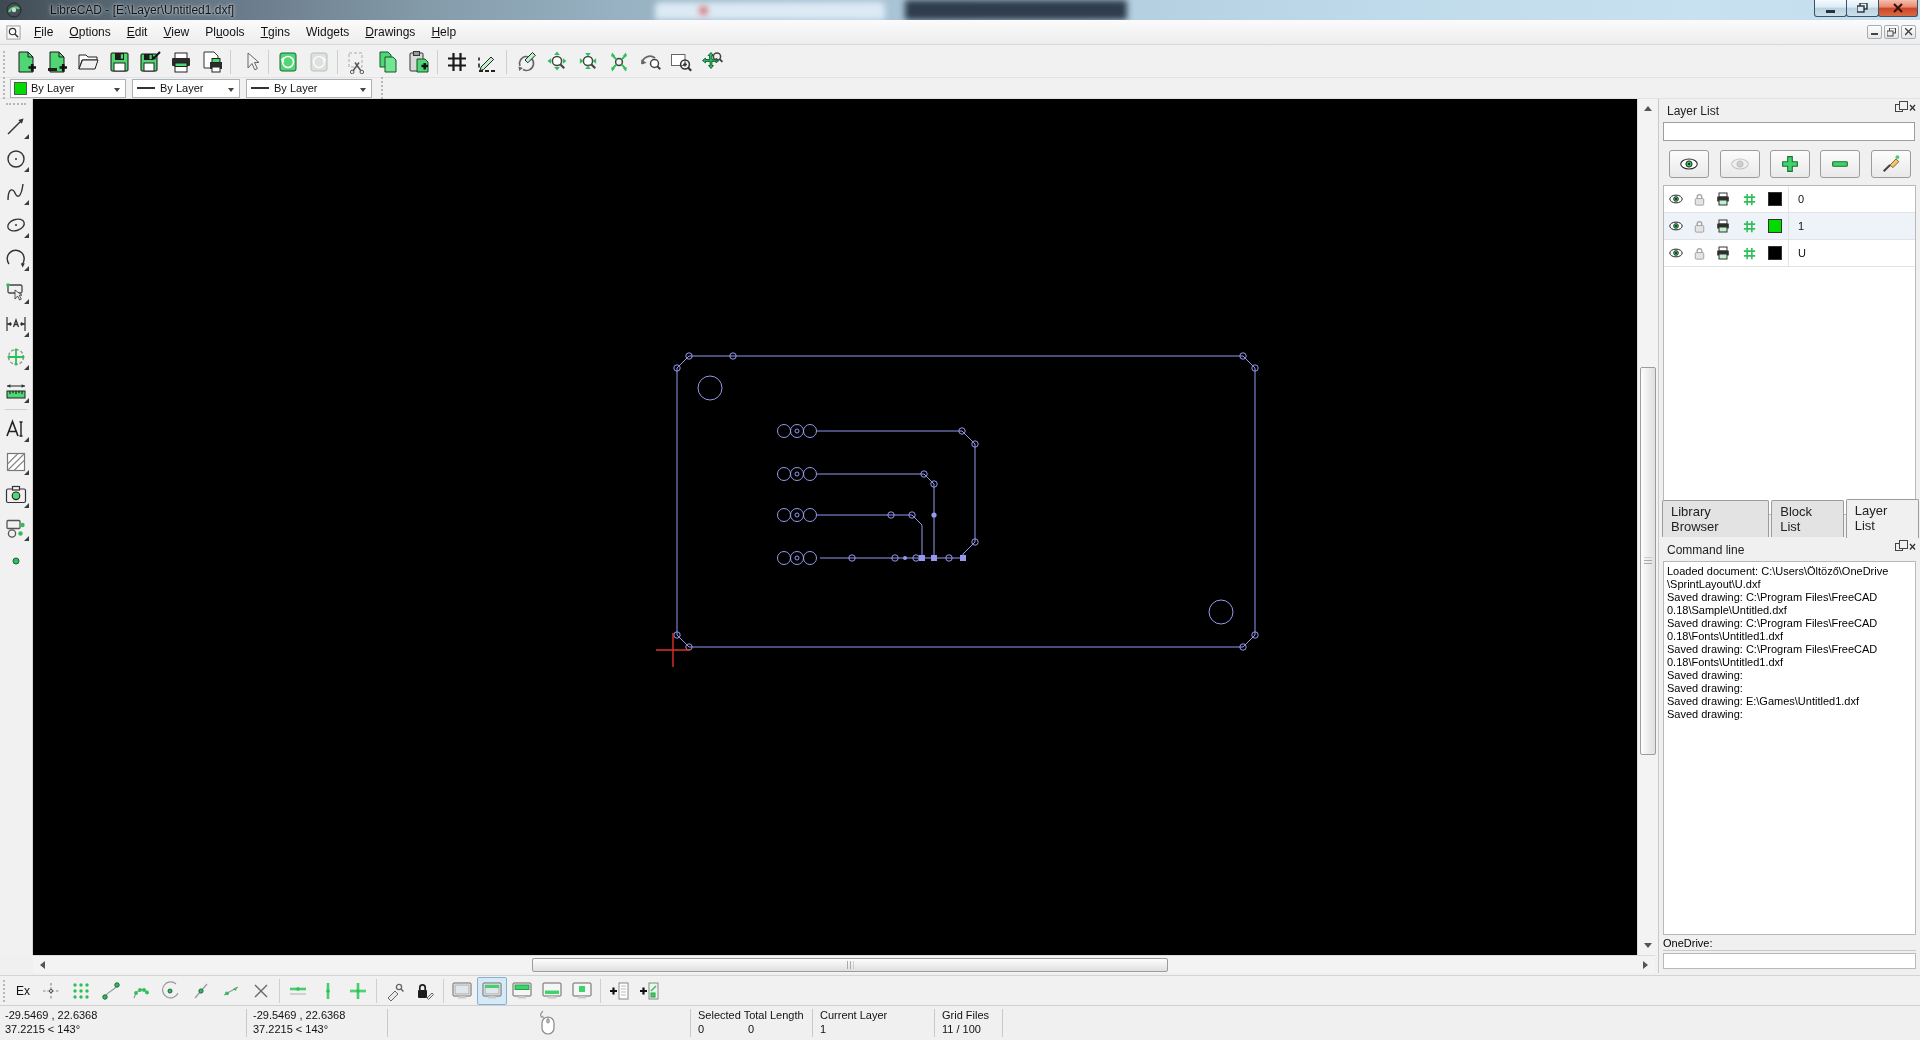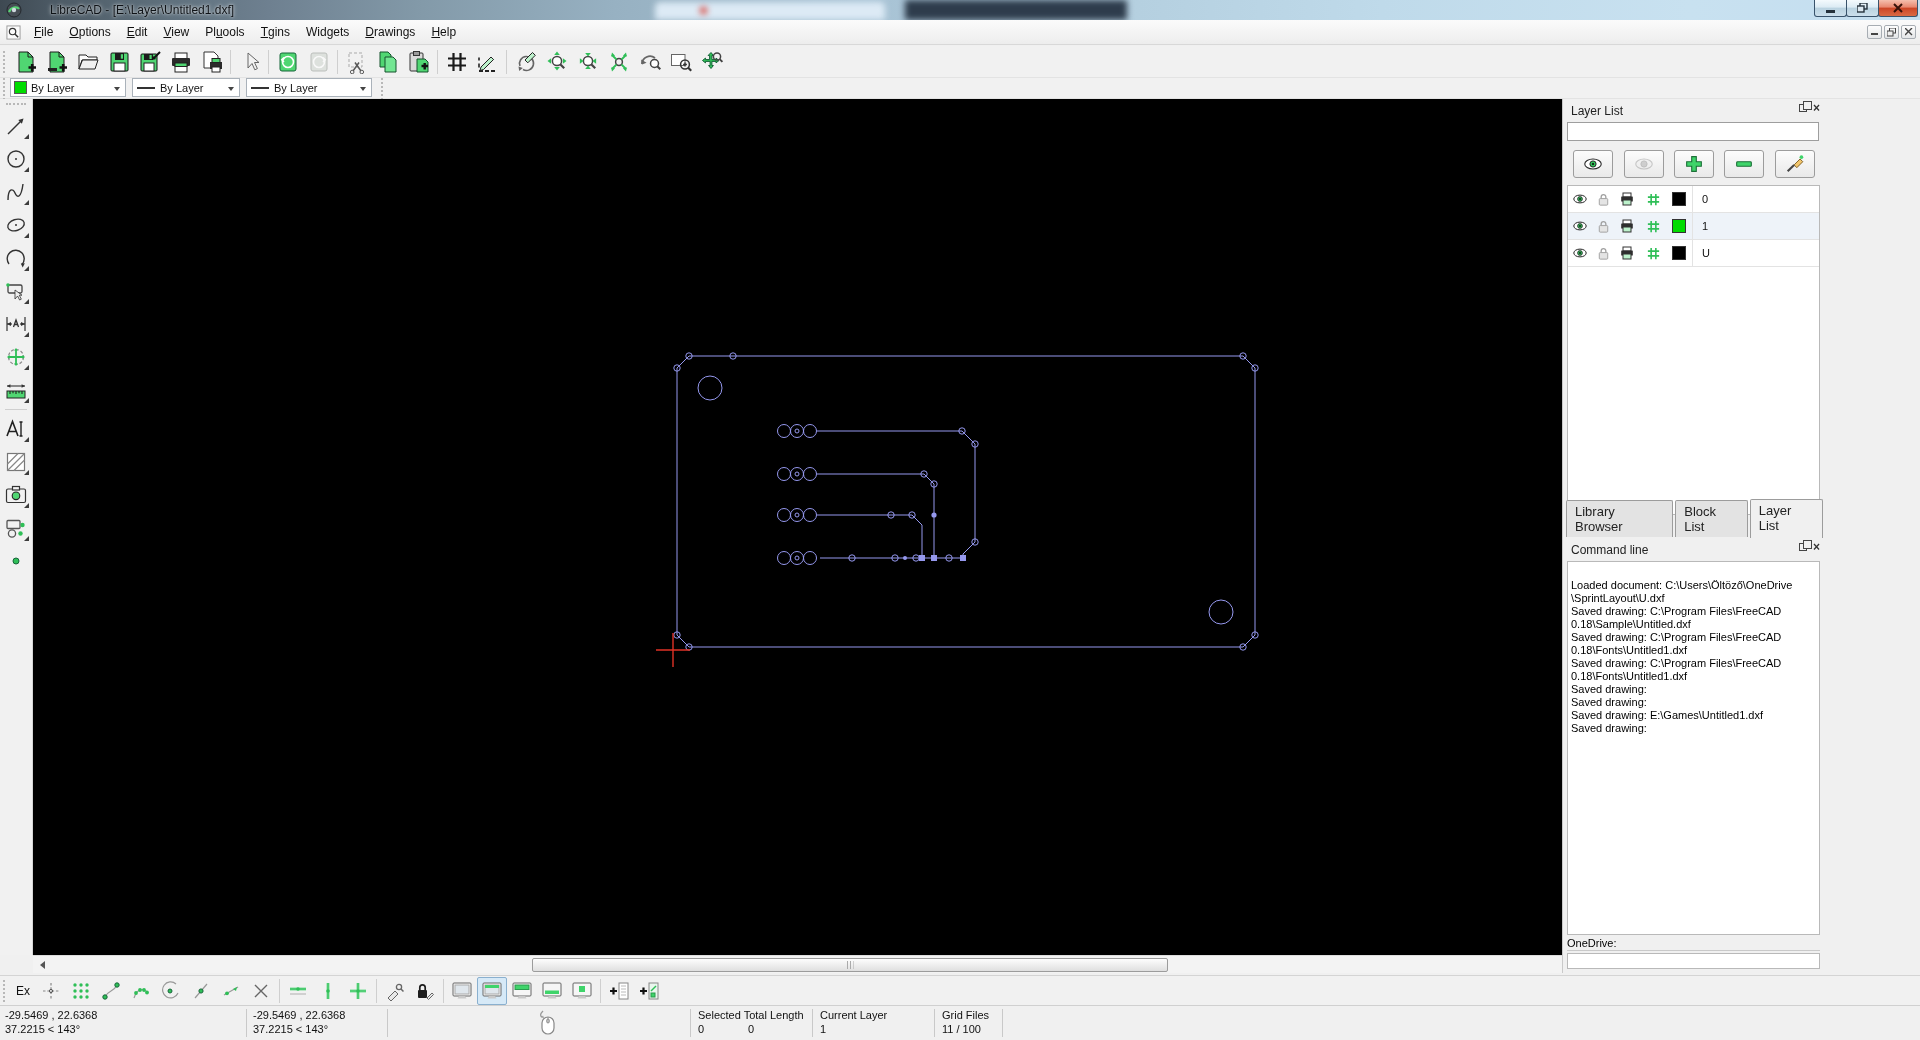--- a/index.html
+++ b/index.html
@@ -19,21 +19,21 @@
 .mitem{font-size:12px;color:#111;padding:4px 8px;white-space:pre}
 .mitem .mn{text-decoration:underline}
 #mdibtns{position:absolute;right:4px;top:5px;display:flex;gap:2px}
 .mdib{width:15px;height:14px;border:1px solid #a7adb3;border-radius:2px;background:linear-gradient(#fdfdfd,#e4e6e8);display:flex;align-items:center;justify-content:center;font-size:9px;color:#333}
 
 #toolbar1{left:0;top:46px;width:1920px;height:32px;background:#f1f1f1;border-bottom:1px solid #e3e3e3;display:flex;align-items:center}
 .thandle{width:3px;height:22px;border-left:2px dotted #b8b8b8;margin:0 4px 0 3px;flex:none}
 .tbtn{width:31px;height:29px;display:flex;align-items:center;justify-content:center;flex:none}
 .tsep{width:1px;height:24px;background:#cfcfcf;margin:0 3px;flex:none}
 
-#toolbar2{left:0;top:78px;width:1920px;height:21px;background:#f1f1f1;border-bottom:1px solid #e3e3e3;display:flex;align-items:flex-start}
+#toolbar2{left:0;top:78px;width:1920px;height:21px;background:#f1f1f1;border-bottom:1px solid #e3e3e3;display:flex;align-items:center}
 .combo{height:19px;background:#fff;border:1px solid #aab2ba;display:flex;align-items:center;font-size:11px;color:#111;position:relative;margin-right:6px}
 .combo .sw{width:13px;height:13px;margin:0 4px 0 3px;border:1px solid #555}
 .combo .lnic{width:18px;height:2px;background:#333;margin:0 5px 0 4px}
 .combo .arr{position:absolute;right:5px;top:8px;width:0;height:0;border-left:3.5px solid transparent;border-right:3.5px solid transparent;border-top:4px solid #444}
 
 #lefttb{left:0;top:99px;width:33px;height:856px;background:#f1f1f1;border-right:1px solid #d6d6d6}
 .lhandle{width:20px;height:4px;border-top:2px dotted #b8b8b8;margin:4px auto 2px auto}
 .lbtn{width:28px;height:28px;margin:5px auto 5px auto;position:relative;display:flex;align-items:center;justify-content:center}
 .lbtn .corner{position:absolute;right:1px;bottom:1px;width:0;height:0;border-left:5px solid transparent;border-bottom:5px solid #3c3c3c}
 .lsep{width:22px;height:1px;background:#cfcfcf;margin:4px auto}
@@ -42,39 +42,39 @@
 
 #vscroll{left:1637px;top:99px;width:21px;height:856px;background:#f3f3f3;border-left:1px solid #dcdcdc}
 #hscroll{left:33px;top:955px;width:1622px;height:18px;background:#f3f3f3;border-top:1px solid #dcdcdc}
 .sarr{position:absolute;display:flex;align-items:center;justify-content:center}
 .vthumb{position:absolute;left:2px;width:16px;background:linear-gradient(90deg,#fdfdfd,#dfdfdf);border:1px solid #9c9c9c;border-radius:2px}
 .hthumb{position:absolute;top:2px;height:14px;background:linear-gradient(#fdfdfd,#dfdfdf);border:1px solid #9c9c9c;border-radius:2px}
 .gripv{position:absolute;left:50%;top:50%;transform:translate(-50%,-50%);width:8px;height:7px;background:repeating-linear-gradient(#aaa 0,#aaa 1px,transparent 1px,transparent 3px)}
 .griph{position:absolute;left:50%;top:50%;transform:translate(-50%,-50%);width:7px;height:8px;background:repeating-linear-gradient(90deg,#aaa 0,#aaa 1px,transparent 1px,transparent 3px)}
 .tri{width:0;height:0}
 
-#dock{left:1562px;top:99px;width:262px;height:874px;background:#f0f0f0;border-left:1px solid #c9c9c9}
+#dock{left:1658px;top:99px;width:262px;height:874px;background:#f0f0f0;border-left:1px solid #c9c9c9}
 .dtitle{position:absolute;left:0;width:262px;height:19px;font-size:12px;color:#222;padding-left:8px;display:flex;align-items:center}
 .dticons{position:absolute;right:5px;top:2px;display:flex;gap:6px;align-items:center}
 .fl-glyph{width:8px;height:8px;border:1px solid #444;position:relative;background:#f0f0f0}
 .fl-glyph:before{content:'';position:absolute;top:-4px;left:3px;width:7px;height:7px;border:1px solid #444;background:#f0f0f0}
 .x-glyph{font-size:12px;color:#333;line-height:10px;font-weight:bold}
 #llfilter{position:absolute;left:4px;top:23px;width:252px;height:19px;background:#fff;border:1px solid #9e9e9e}
 #llbtns{position:absolute;left:0;top:50px;width:262px;height:30px;display:flex;justify-content:space-evenly;align-items:center}
 .llbtn{width:40px;height:28px;border:1px solid #9c9c9c;border-radius:3px;background:linear-gradient(#fcfcfc,#e9e9e9);display:flex;align-items:center;justify-content:center}
 #lltable{position:absolute;left:4px;top:86px;width:253px;height:330px;background:#fff;border:1px solid #b9b9b9}
 .llrow{height:27px;display:flex;align-items:center;border-bottom:1px solid #e3e3e3}
 .llcell{display:flex;align-items:center;justify-content:center;flex:none}
 .llname{font-size:11px;color:#111;padding-left:9px;border-left:1px solid #e3e3e3;align-self:stretch;display:flex;align-items:center;flex:1}
 .swbox{width:14px;height:14px;border:1px solid #333}
 #docktabs{position:absolute;left:0;top:417px;width:262px;height:21px;display:flex;align-items:flex-end;padding-left:3px}
 .dtab{font-size:13px;color:#222;background:#e3e3e3;border:1px solid #9c9c9c;border-bottom:none;padding:3px 8px 3px 8px;margin-right:2px;border-radius:2px 2px 0 0}
 .dtab.active{background:#f0f0f0;padding-bottom:5px;position:relative;top:1px}
 #cmdpanel-title{top:441px}
-#cmdhist{position:absolute;left:4px;top:462px;width:253px;height:374px;background:#fff;border:1px solid #b9b9b9;font-size:11px;color:#000;line-height:13px;padding:17px 2px 0 3px;white-space:pre-wrap}
+#cmdhist{position:absolute;left:4px;top:462px;width:253px;height:374px;background:#fff;border:1px solid #b9b9b9;font-size:11px;color:#000;line-height:13px;padding:3px 2px 0 3px;white-space:pre-wrap}
 #cmdprompt{position:absolute;left:4px;top:838px;width:253px;height:14px;font-size:11px;color:#000;border-bottom:1px solid #c9c9c9}
 #cmdinput{position:absolute;left:4px;top:854px;width:253px;height:16px;background:#fff;border:1px solid #b9b9b9}
 
 #snapbar{left:0;top:975px;width:1920px;height:30px;background:#f1f1f1;border-top:1px solid #d4d4d4;display:flex;align-items:center}
 .sbtn{width:30px;height:28px;display:flex;align-items:center;justify-content:center;flex:none}
 .sbtn.sel{border:1px solid #8ab0cf;background:#d6e9f7;border-radius:2px}
 #exlbl{font-size:12px;color:#111;margin:0 6px 0 6px}
 
 #statusbar{left:0;top:1005px;width:1920px;height:35px;background:#f0f0f0;border-top:1px solid #d0d0d0;font-size:11px;color:#111}
 .sdiv{position:absolute;top:3px;width:1px;height:28px;background:#c9c9c9}

